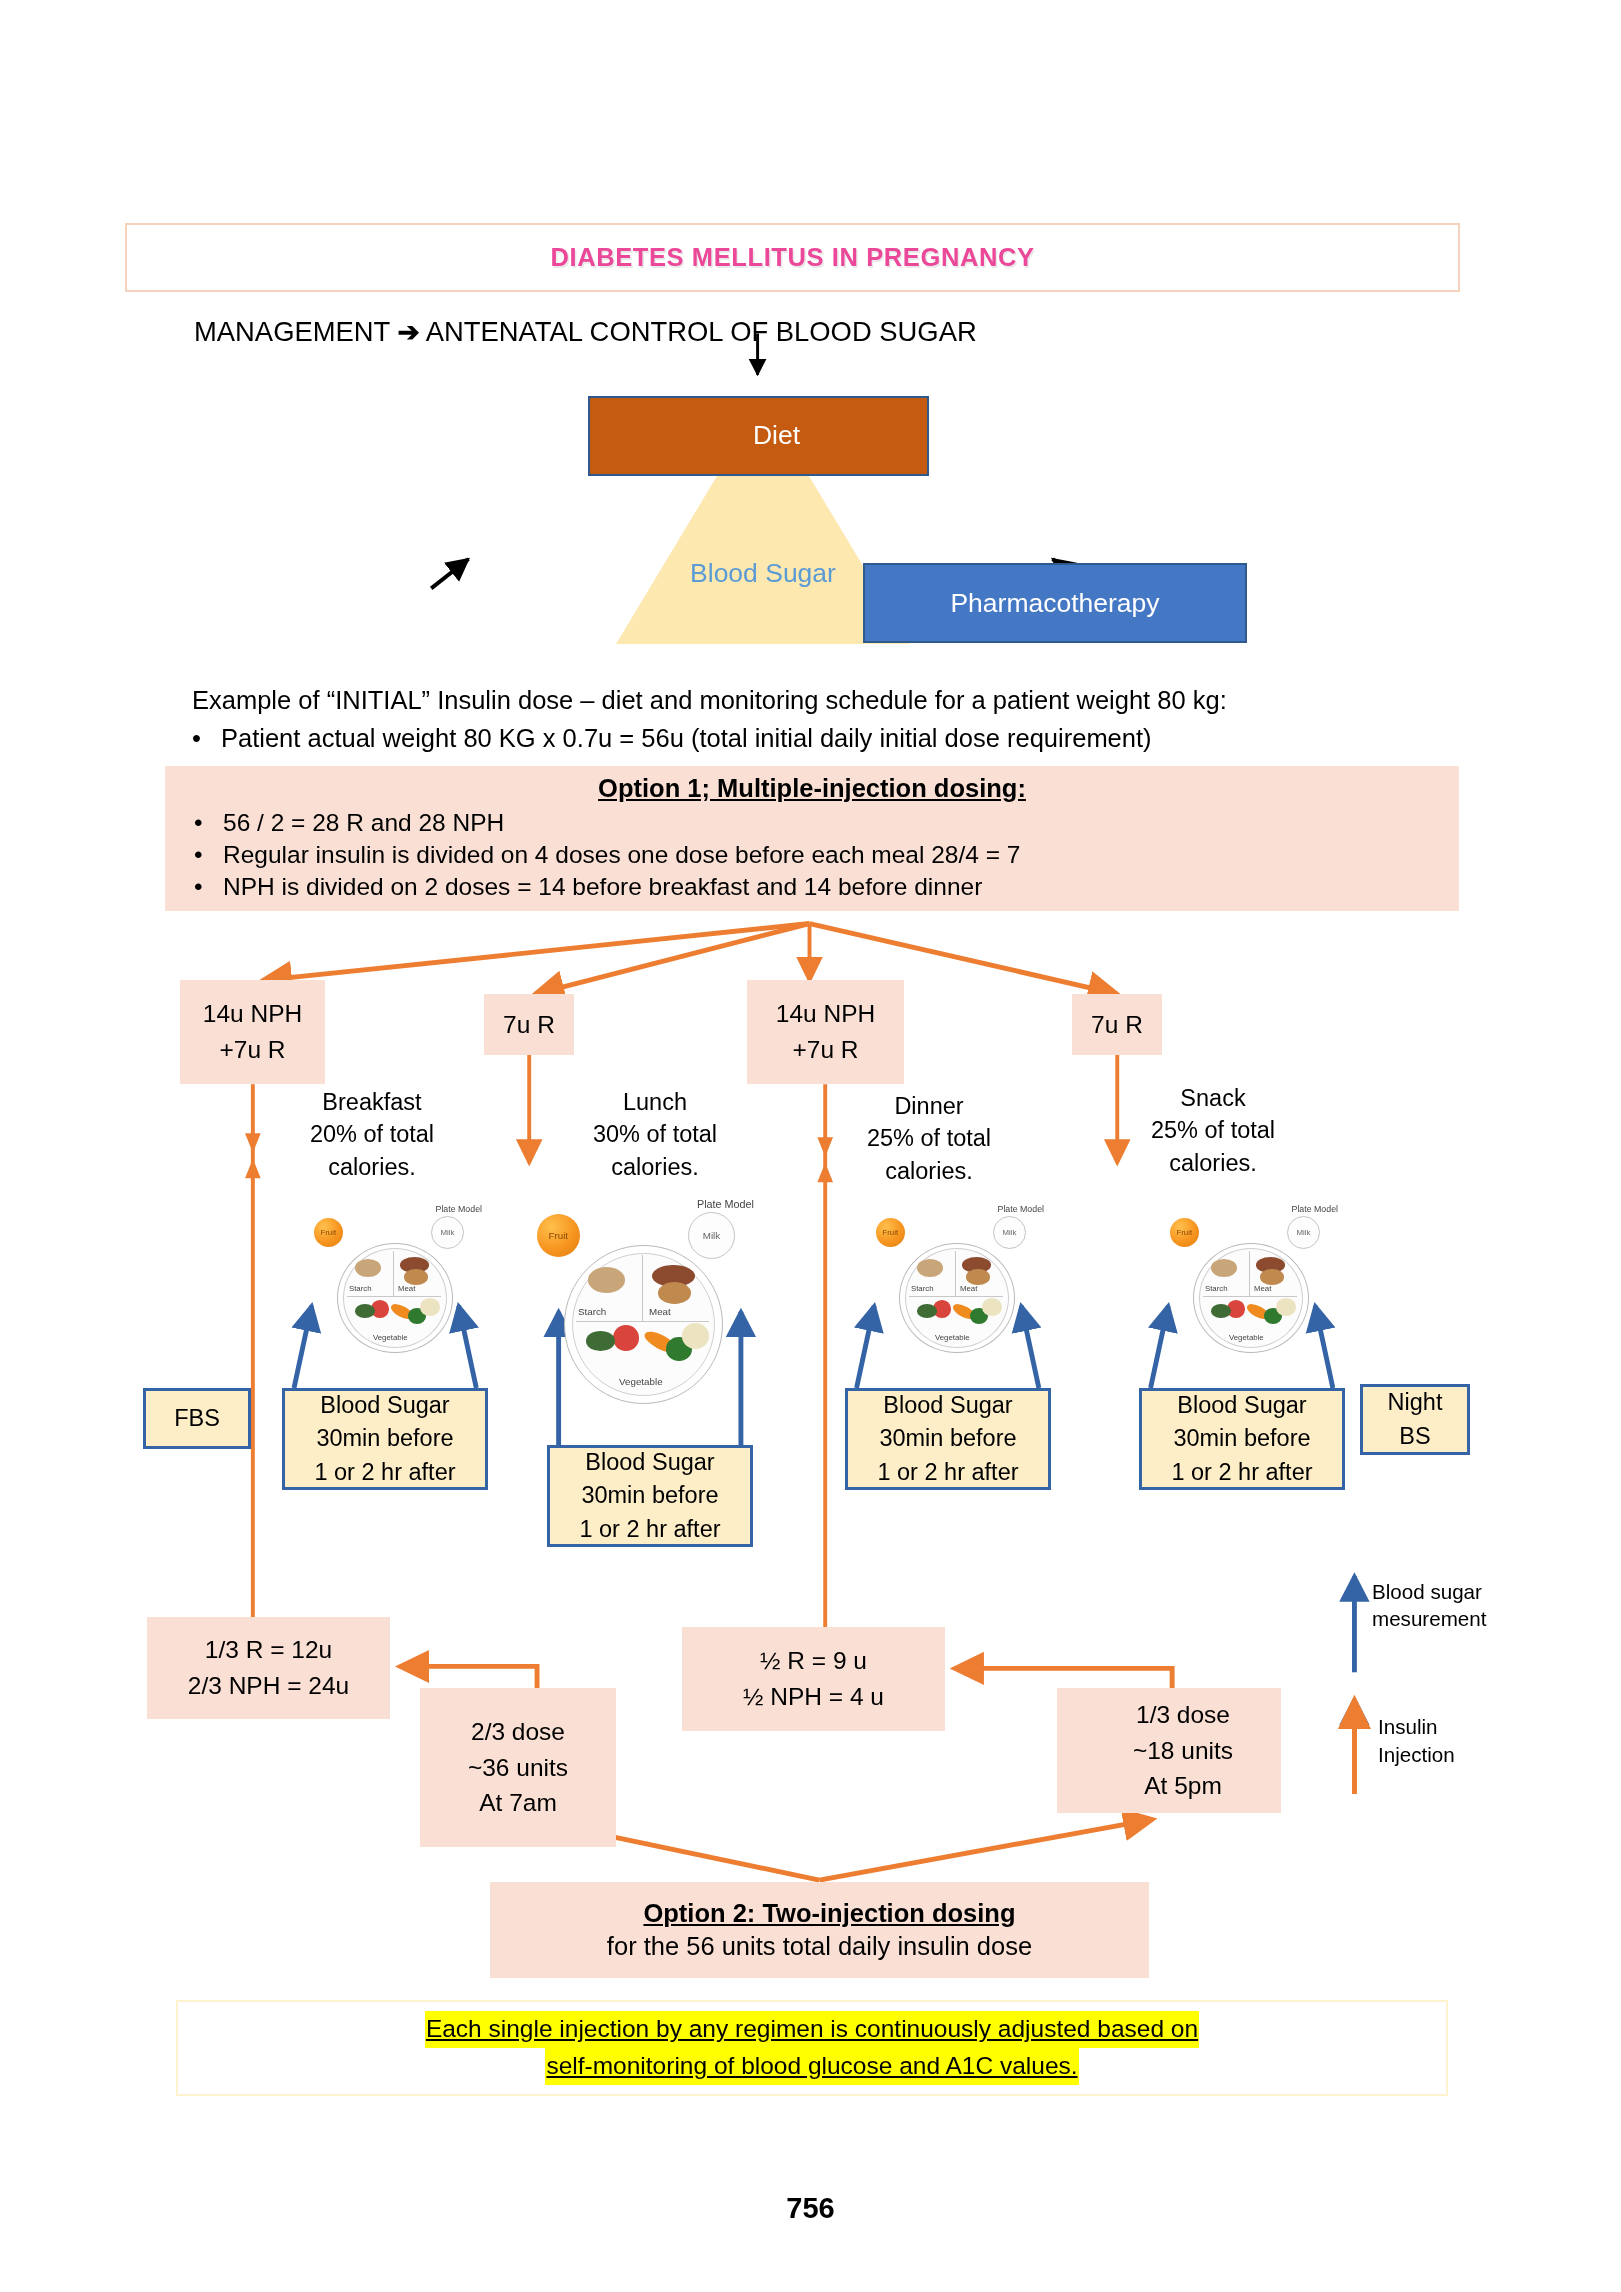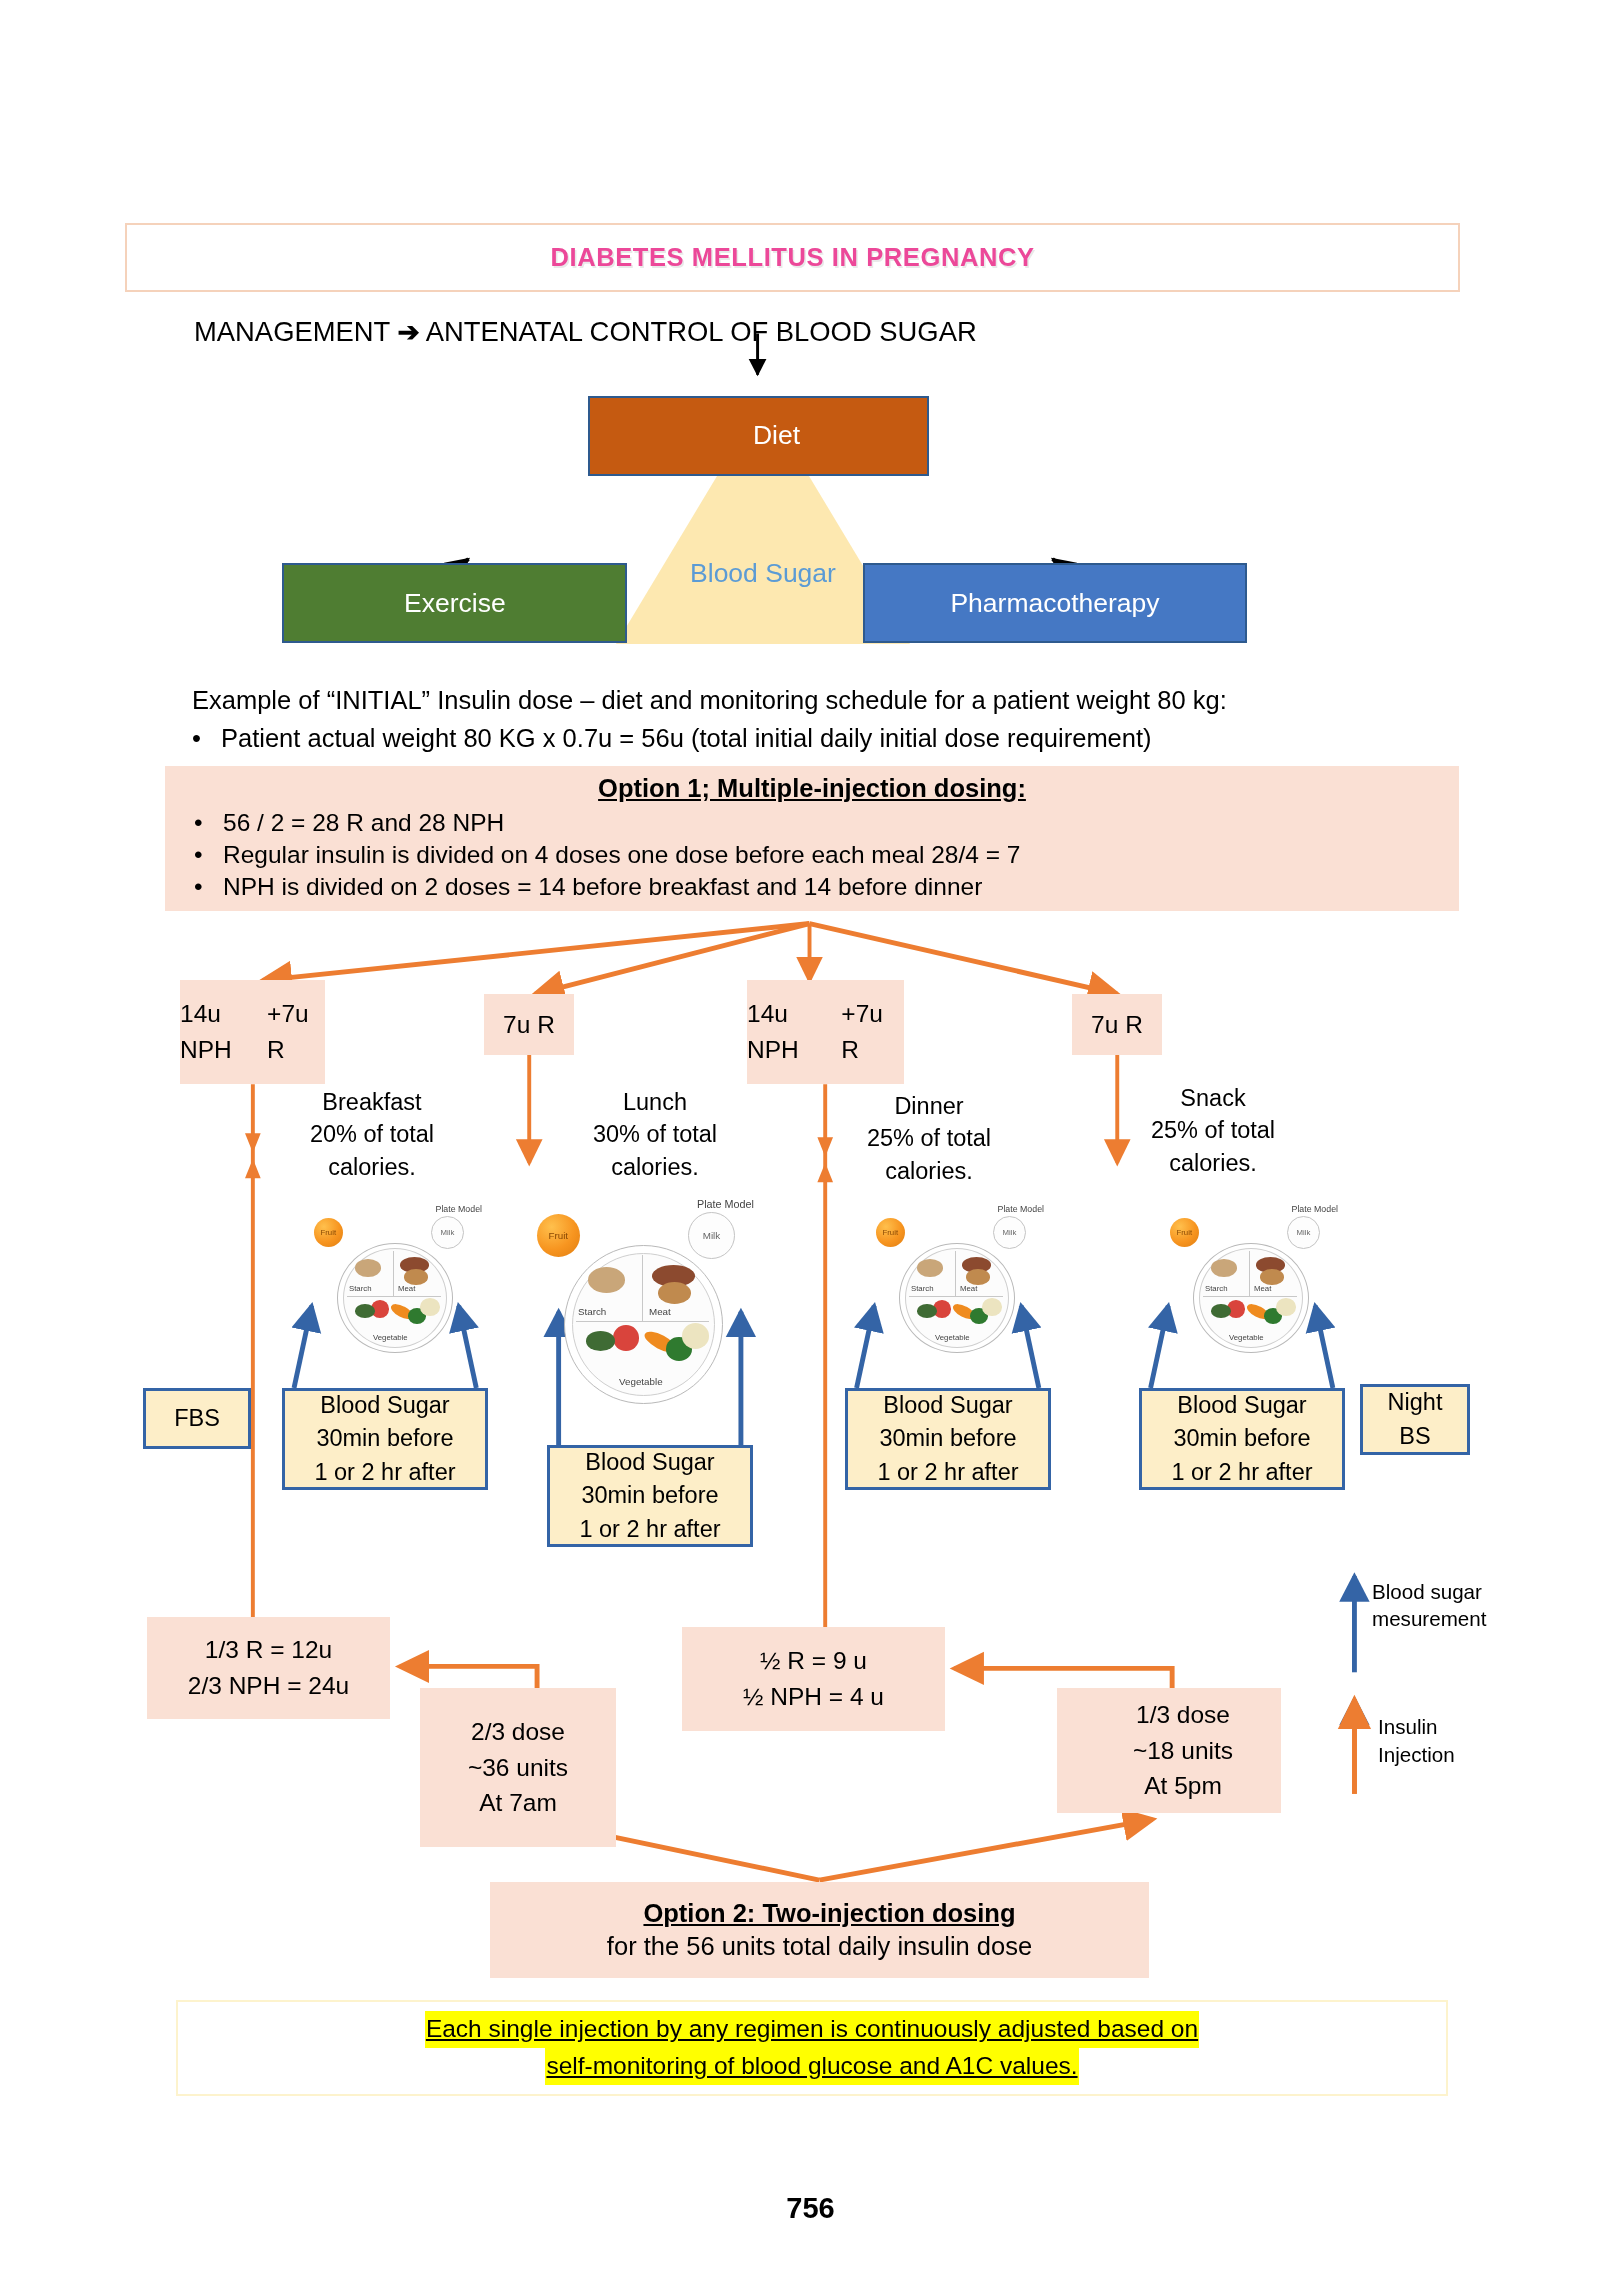--- a/index.html
+++ b/index.html
@@ -86,21 +86,21 @@
   #option1-title {
     text-align: center; font-weight: bold; font-size: 25.5px;
     text-decoration: underline; margin-bottom: 3.9px;
   }
   #option1-band .bullets { padding-left: 29px; }
   #option1-band .bullet-row { font-size: 24.5px; line-height: 1.32; }
 
   
   .dosebox {
     background: #fae0d4;
-    display: flex; flex-direction: row;
+    display: flex; flex-direction: column;
     align-items: center; justify-content: center;
     font-size: 24.5px; line-height: 1.45;
   }
   #dose-breakfast { left: 180px; top: 980px; width: 145px; height: 104px; }
   #dose-lunch     { left: 484px; top: 994px; width: 90px;  height: 61px;  }
   #dose-dinner    { left: 747px; top: 980px; width: 157px; height: 104px; }
   #dose-snack     { left: 1072px;top: 994px; width: 90px;  height: 61px;  }
 
   
   .meal-caption {
@@ -291,23 +291,20 @@
 
   <div id="management-line" class="abs">
     <span>MANAGEMENT </span><span class="arrow-glyph">➔</span><span> ANTENATAL CONTROL OF BLOOD SUGAR</span>
   </div>
 
   <div id="concept-diagram" class="abs">
     <div id="bloodsugar-wedge" class="abs"></div>
     <div id="bloodsugar-label" class="abs">Blood Sugar</div>
     <div id="diet-box" class="abs cbox">
       <span>Diet</span>
-    </div>
-    <div id="exercise-box" class="abs cbox">
-      <span>Exercise</span>
     </div>
     <div id="pharm-box" class="abs cbox">
       <span>Pharmacotherapy</span>
     </div>
   </div>
 
   <div id="example-block" class="abs">
     <div id="example-lead">Example of “INITIAL” Insulin dose – diet and monitoring schedule for a patient weight 80 kg:</div>
     <div class="bullet-row">
       <span class="bullet-dot">•</span>

